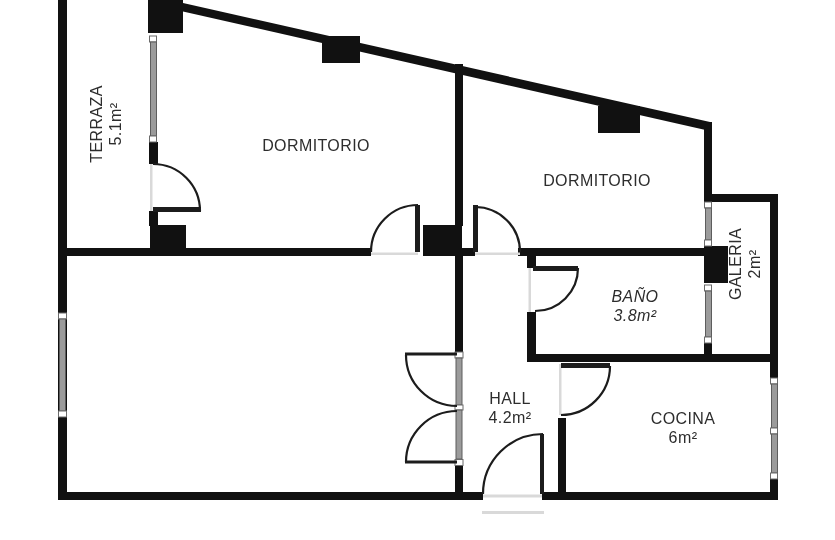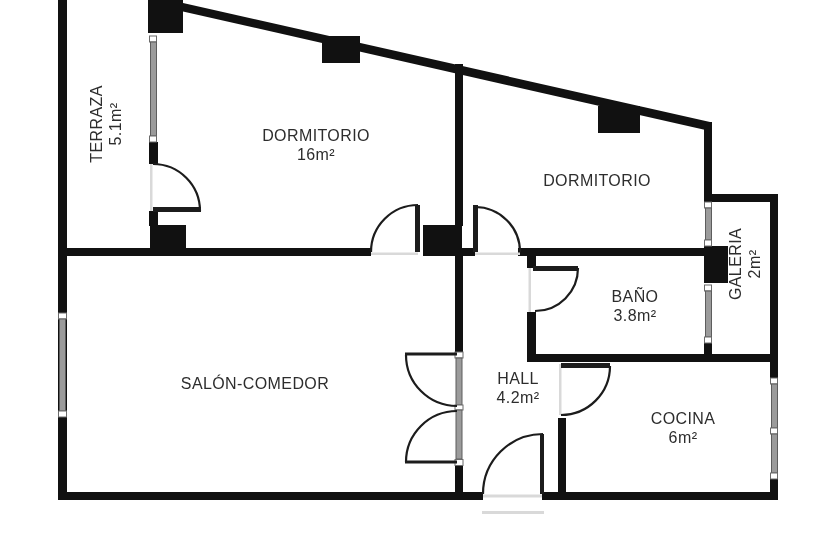--- a/index.html
+++ b/index.html
@@ -128,42 +128,40 @@
     </g>
   </svg>
 
   <div class="label rot" style="left:106px; top:124px;">
     <div>TERRAZA</div>
     <div>5.1m²</div>
   </div>
 
   <div class="label" style="left:316px; top:145px;">
     <div>DORMITORIO</div>
-    <div>16m²</div>
   </div>
 
   <div class="label" style="left:597px; top:180px;">
     <div>DORMITORIO</div>
   </div>
 
   <div class="label rot" style="left:745px; top:264px;">
     <div>GALERIA</div>
     <div>2m²</div>
   </div>
 
-  <div class="label" style="left:635px; top:306px;">
+  <div class="label" style="left:635px; top:306px;font-style:italic;">
     <div>BAÑO</div>
     <div>3.8m²</div>
   </div>
 
   <div class="label" style="left:255px; top:383px;">
-    <div>SALÓN-COMEDOR</div>
   </div>
 
-  <div class="label" style="left:510px; top:388px;margin-left:8px;">
+  <div class="label" style="left:510px; top:408px;">
     <div>HALL</div>
     <div>4.2m²</div>
   </div>
 
   <div class="label" style="left:683px; top:428px;">
     <div>COCINA</div>
     <div>6m²</div>
   </div>
 
 </div>

